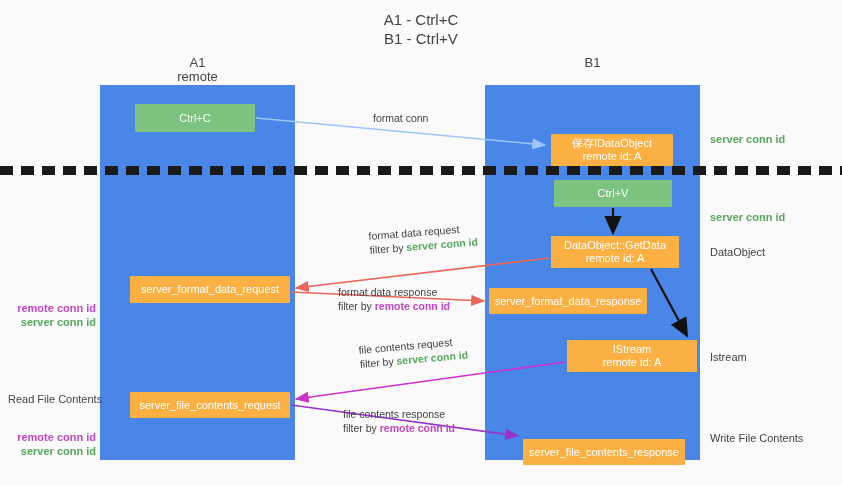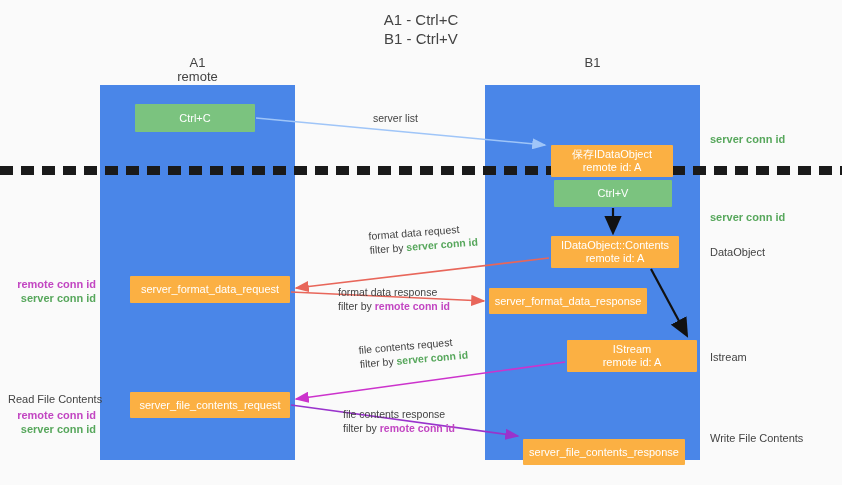--- a/index.html
+++ b/index.html
@@ -59,39 +59,39 @@
     font-size: 11px;
     line-height: 13px;
     text-align: center;
     border-radius: 1px;
   }
   .box span { display: block; white-space: nowrap; }
   .box-green { background: #7bc37f; }
   .box-orange { background: #fbb043; }
 
   .b-ctrlc  { left: 135px; top: 104px; width: 120px; height: 28px; }
-  .b-save   { left: 551px; top: 145px; width: 122px; height: 32px; text-align: center; }
+  .b-save   { left: 551px; top: 134px; width: 122px; height: 32px; text-align: center; }
   .b-ctrlv  { left: 554px; top: 180px; width: 118px; height: 27px; text-align: right; }
   .b-getdata{ left: 551px; top: 236px; width: 128px; height: 32px; }
   .b-sfdreq { left: 130px; top: 276px; width: 160px; height: 27px; }
   .b-sfdres { left: 489px; top: 288px; width: 158px; height: 26px; }
   .b-istream{ left: 567px; top: 340px; width: 130px; height: 32px; }
   .b-sfcreq { left: 130px; top: 392px; width: 160px; height: 26px; }
   .b-sfcres { left: 523px; top: 423px; width: 162px; height: 26px; margin-top: 16px; }
 
   .edge-label {
     position: absolute;
     color: #434343;
     font-size: 10.5px;
     line-height: 14px;
     white-space: nowrap;
   }
   .edge-label .l1, .edge-label .l2 { display: block; }
   .c-green { color: #57a75c; font-weight: bold; }
-  .c-mag   { color: #c246c2; font-weight: bold; }
+  .c-mag   { color: #c246c2; font-weight: bold; margin-top: 24px; }
 
   .lbl-formatlist { left: 373px; top: 111px; }
   .lbl-fdreq { left: 368px; top: 229px; transform: rotate(-4.5deg); transform-origin: left top; }
   .lbl-fdres { left: 338px; top: 285px; }
   .lbl-fcreq { left: 358px; top: 343px; transform: rotate(-5deg); transform-origin: left top; }
   .lbl-fcres { left: 343px; top: 407px; }
 
   .side-label {
     position: absolute;
     font-size: 11px;
@@ -194,21 +194,21 @@
   <div class="box box-orange b-save">
     <span>保存IDataObject</span>
     <span>remote id: A</span>
   </div>
 
   <div class="box box-green b-ctrlv">
     <span>Ctrl+V</span>
   </div>
 
   <div class="box box-orange b-getdata">
-    <span>IDataObject::Contents</span>
+    <span>DataObject::GetData</span>
     <span>remote id: A</span>
   </div>
 
   <div class="box box-orange b-sfdreq">
     <span>server_format_data_request</span>
   </div>
 
   <div class="box box-orange b-sfdres">
     <span>server_format_data_response</span>
   </div>
@@ -220,21 +220,21 @@
 
   <div class="box box-orange b-sfcreq">
     <span>server_file_contents_request</span>
   </div>
 
   <div class="box box-orange b-sfcres">
     <span>server_file_contents_response</span>
   </div>
 
   <div class="edge-label lbl-formatlist">
-    <span class="l1">server list</span>
+    <span class="l1">format conn</span>
   </div>
 
   <div class="edge-label lbl-fdreq">
     <span class="l1">format data request</span>
     <span class="l2"><span>filter by </span><span class="c-green">server conn id</span></span>
   </div>
 
   <div class="edge-label lbl-fdres">
     <span class="l1">format data response</span>
     <span class="l2"><span>filter by </span><span class="c-mag">remote conn id</span></span>

